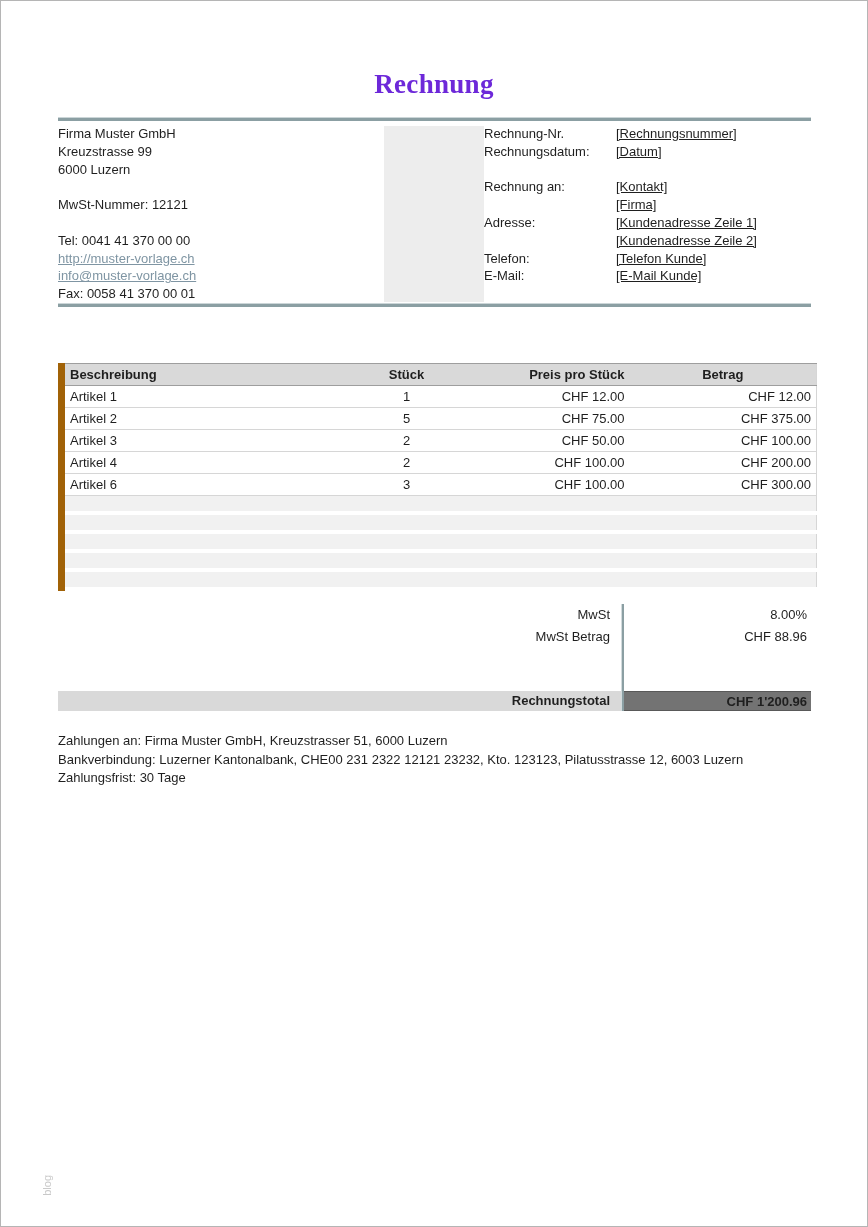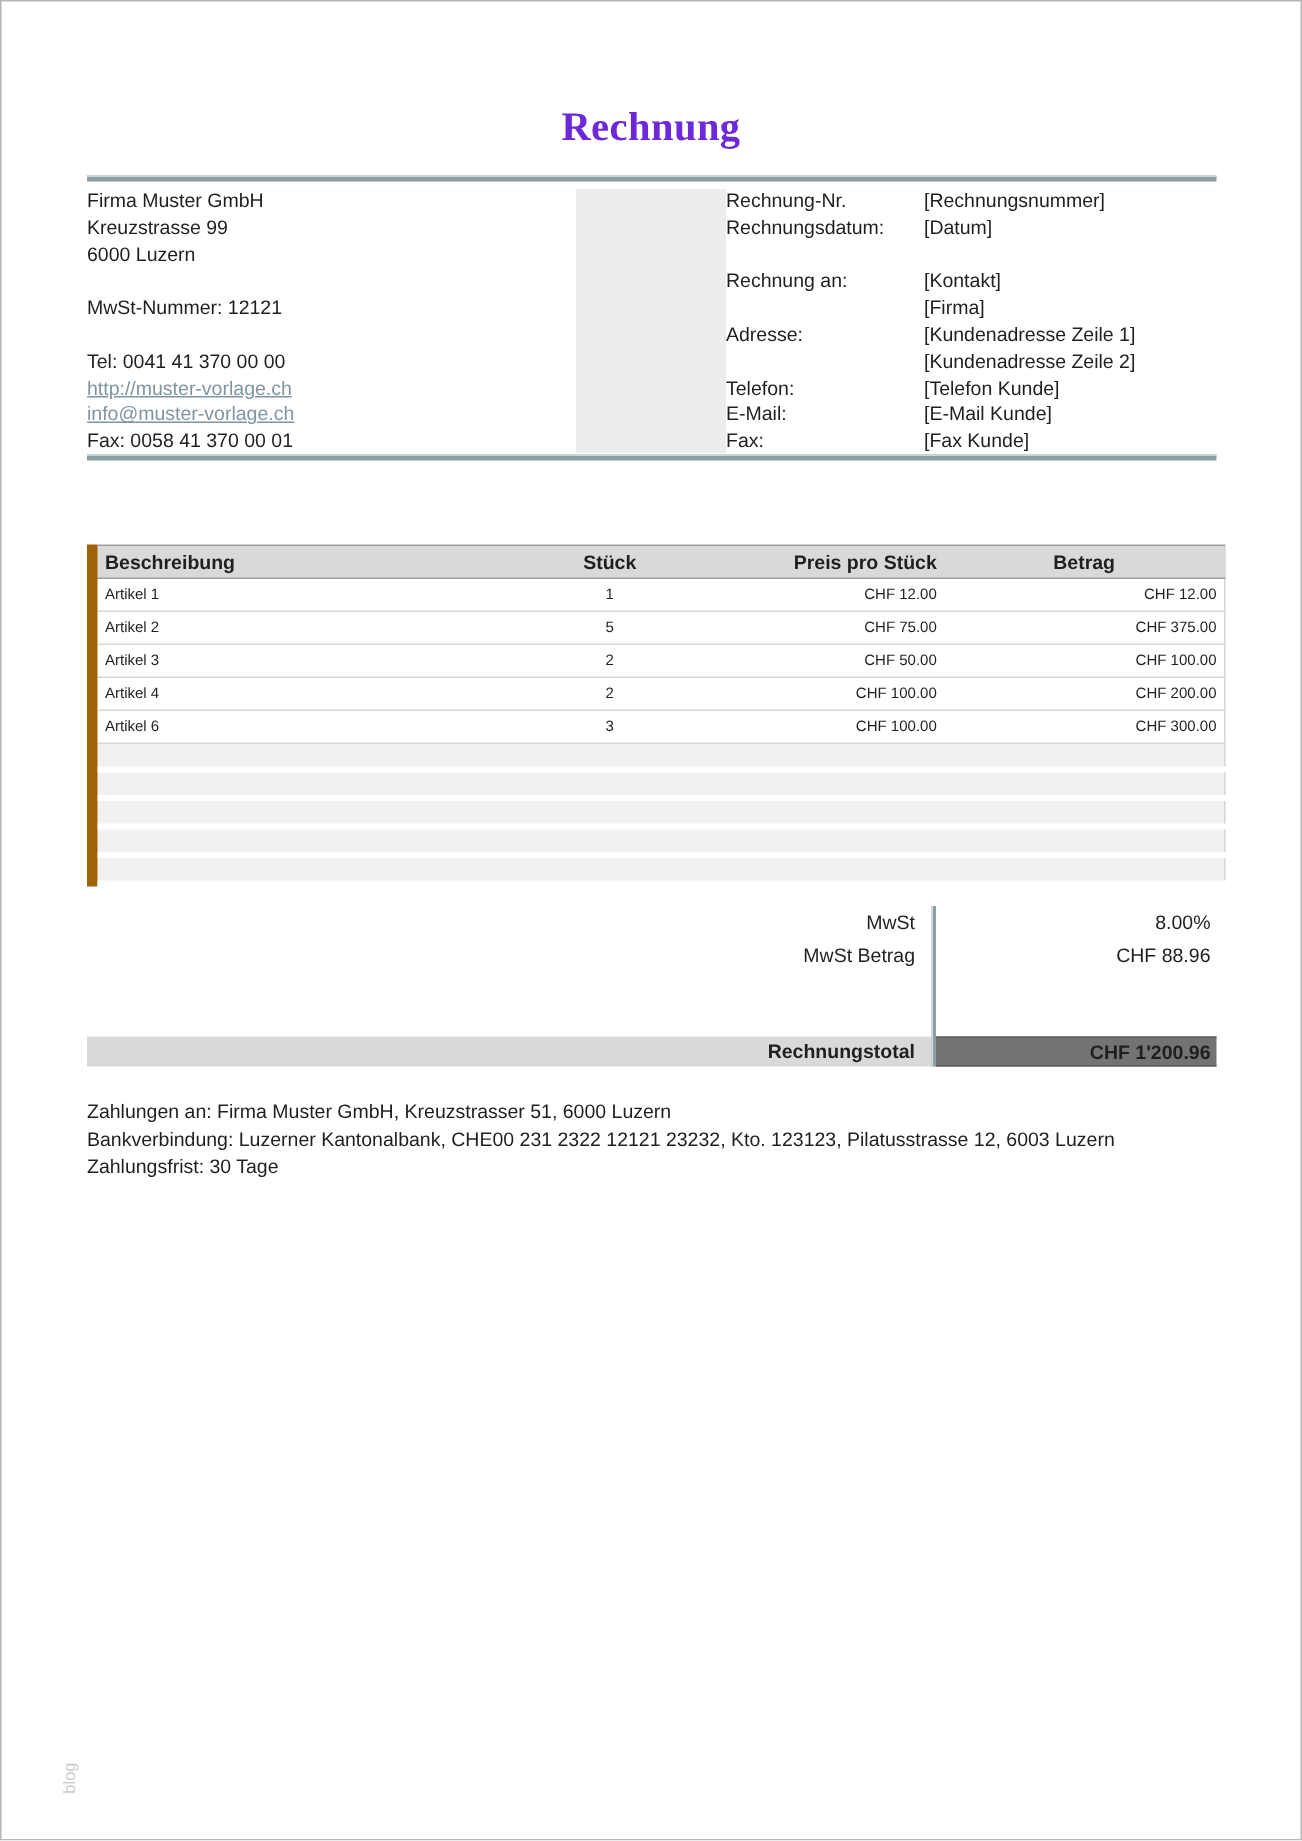--- a/index.html
+++ b/index.html
@@ -23,36 +23,36 @@
   
   .header{display:flex;margin-top:4px;height:178px;}
   .sender{width:326px;}
   .hline{height:17.8px;line-height:17.8px;white-space:nowrap;}
   .sp{height:17.8px;}
   a.link{color:var(--link,#7f95a3);text-decoration:underline;cursor:pointer;}
   .logo-box{width:100px;height:176px;background:#ededed;margin-top:1px;}
   .meta{flex:1;padding-left:0;}
   .mrow{display:flex;height:17.8px;line-height:17.8px;white-space:nowrap;}
   .mlabel{width:132px;}
-  .mvalue{flex:1;}
+  .mvalue{flex:1;text-decoration:underline;}
   
   table.items{
     width:100%;border-collapse:collapse;table-layout:fixed;margin-top:56px;
     border-left:7px solid #a16207;border-right:1px solid #d6d6d6;
   }
   table.items col.c1{width:292px;}
   table.items col.c2{width:106px;}
   table.items col.c3{width:170px;}
   table.items col.c4{width:187px;}
   table.items th{
     background:var(--table-header-bg,#d9d9d9);font-weight:700;height:21px;
     border-top:1px solid #9e9e9e;border-bottom:1px solid #9e9e9e;
     padding:0;font-size:13px;
   }
-  table.items td{height:21px;padding:0;font-size:10px;border-bottom:1px solid #d6d6d6;}
+  table.items td{height:21px;padding:0;font-size:13px;border-bottom:1px solid #d6d6d6;}
   .al{text-align:left;padding-left:5px !important;}
   .ac{text-align:center;}
   .ar{text-align:right;padding-right:5px !important;}
   tr.emptyrow td{
     height:15px;background:var(--empty-row-bg,#f1f1f1);
     border-bottom:4px solid #ffffff;
   }
   
   .summary-wrap{position:relative;margin-top:13px;}
   .vline{
@@ -133,24 +133,20 @@
           <span class="mvalue">[Kundenadresse Zeile 2]</span>
         </div>
         <div class="mrow">
           <span class="mlabel">Telefon:</span>
           <span class="mvalue">[Telefon Kunde]</span>
         </div>
         <div class="mrow">
           <span class="mlabel">E-Mail:</span>
           <span class="mvalue">[E-Mail Kunde]</span>
         </div>
-        <div class="mrow">
-          <span class="mlabel">Fax:</span>
-          <span class="mvalue">[Fax Kunde]</span>
-        </div>
       </div>
     </div>
 
     <div class="rule second"></div>
 
     <table class="items">
       <colgroup>
           <col class="c1">
           <col class="c2">
           <col class="c3">

